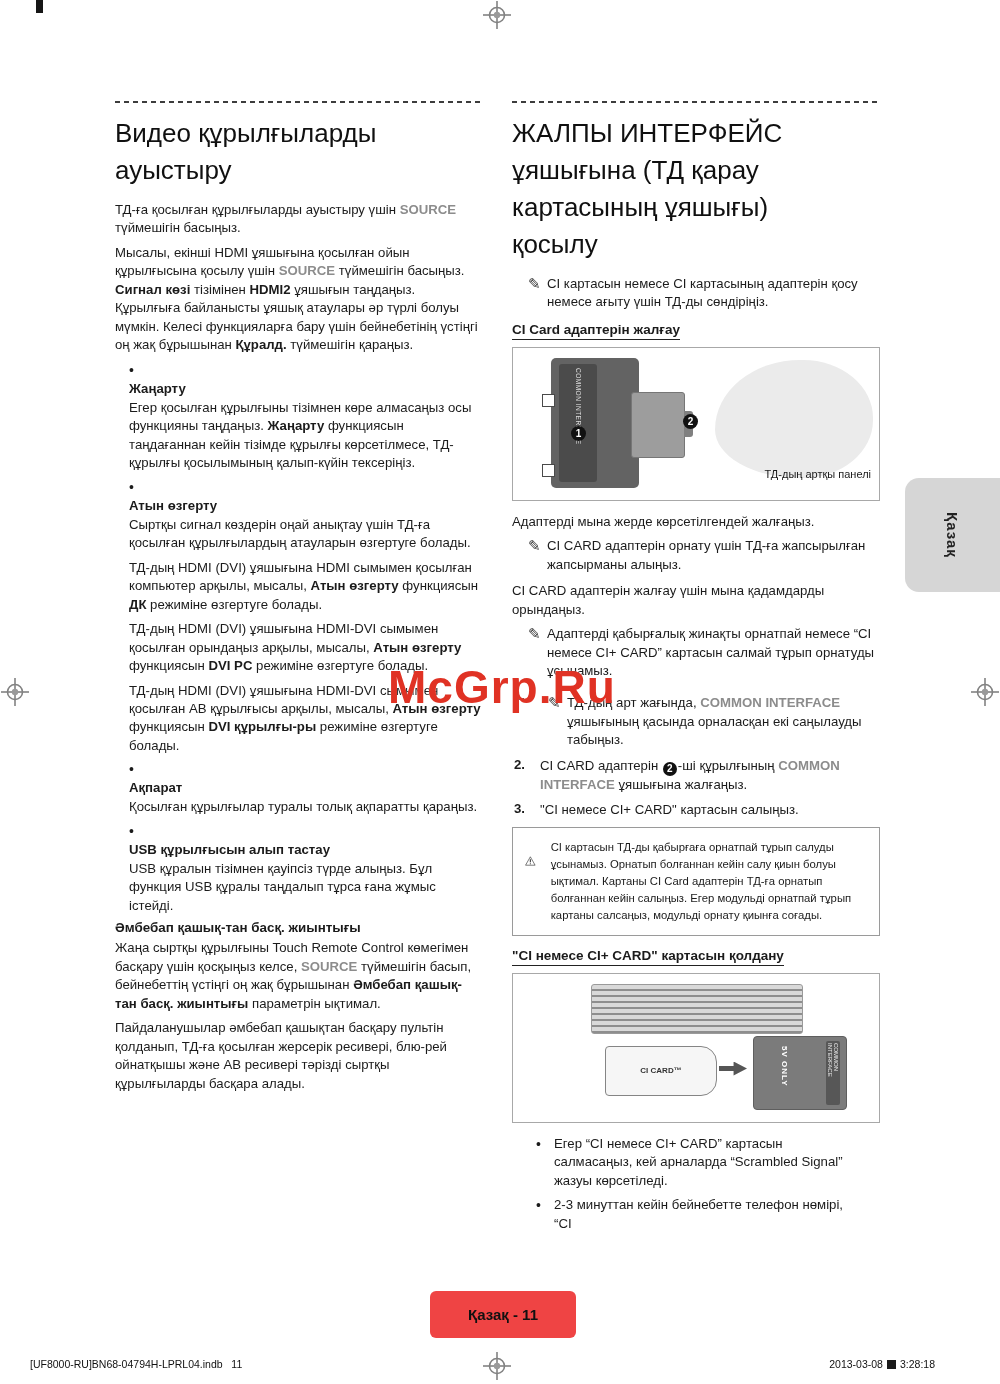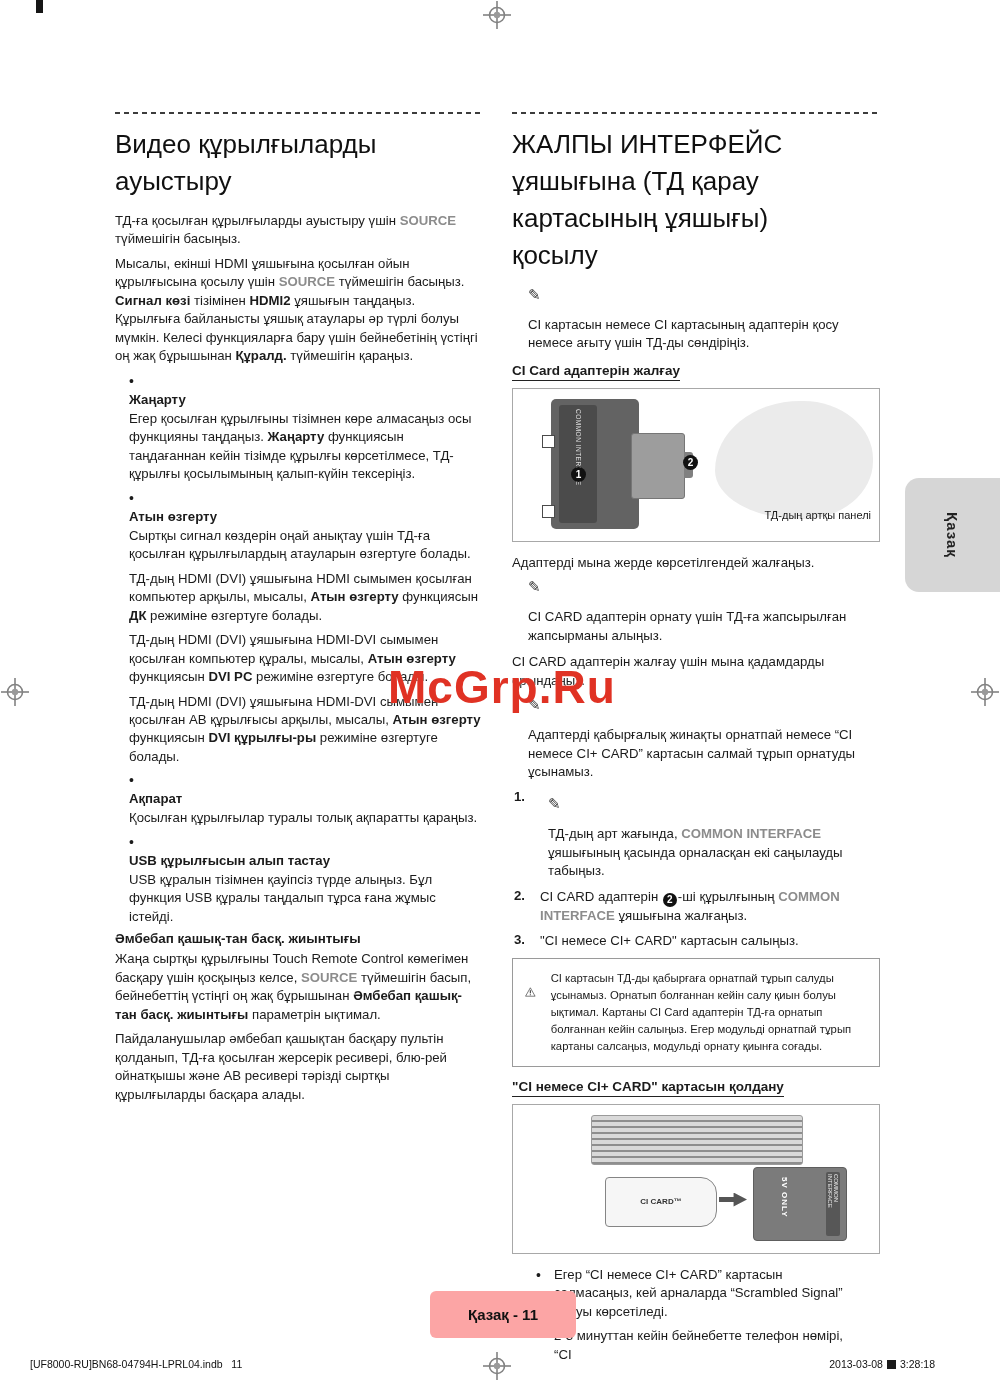--- a/index.html
+++ b/index.html
@@ -3,21 +3,21 @@
 <meta charset="utf-8">
 <style>
   html,body{margin:0;padding:0;}
   body{
     width:1000px;height:1384px;position:relative;background:#ffffff;
     font-family:"Liberation Sans", sans-serif;color:#1b1b1b;overflow:hidden;
   }
   .page{position:absolute;inset:0;}
 
   
-  .col{position:absolute;top:112px;}
+  .col{position:absolute;top:101px;}
   .col-left{left:115px;width:366px;}
   .col-right{left:512px;width:368px;}
 
   .dash-rule{height:2px;margin-bottom:12px;
     background:repeating-linear-gradient(90deg,#3c3c3c 0 5px,transparent 5px 9px);}
 
   .doc-title{font-size:26px;line-height:1.42;font-weight:400;color:#101010;margin:0 0 12px;}
 
   p.body,.ntext,.btext{font-size:13.2px;line-height:1.40;}
   p.body{margin:0 0 6px;}
@@ -32,21 +32,21 @@
   .bullets{padding-left:14px;margin:2px 0 4px;}
   .bullet{display:flex;margin:0 0 5px;flex-direction:column;}
   .bmark{flex:0 0 20px;}
   .bmark::before{content:"•";font-size:14px;}
   .bcontent{flex:1;}
   .bhead{font-weight:700;font-size:13.2px;margin:0 0 3px;}
 
   .runhead{font-weight:700;font-size:13.4px;margin:5px 0 4px;}
 
   
-  .note{display:flex;gap:12px;margin:2px 0 8px;padding-left:16px;flex-direction:column;}
+  .note{display:flex;gap:4px;margin:2px 0 8px;padding-left:16px;}
   .picon{flex:0 0 15px;}
   .picon::before{content:"✎";font-size:15px;color:#333;}
   .ntext{flex:1;}
 
   
   .h-underline{font-size:13.5px;font-weight:700;margin:10px 0 10px;}
   .h-underline span{border-bottom:1.5px solid #222;padding-bottom:2px;}
 
   
   .figure{position:relative;border:1px solid #a8a8a8;background:#fff;margin:2px 0 12px;overflow:hidden;}
@@ -100,21 +100,21 @@
   .bdot{flex:0 0 18px;}
   .bdot::before{content:"•";font-size:14px;}
   .btext{flex:1;}
 
   
   .watermark{position:absolute;left:388px;top:660px;z-index:60;font-size:46px;font-weight:700;
     color:#e03224;letter-spacing:1px;text-shadow:0 0 2px rgba(255,255,255,.55);}
   .side-tab{position:absolute;left:905px;top:478px;width:95px;height:114px;background:#d6d6d6;
     border-radius:14px 0 0 14px;display:flex;align-items:center;justify-content:center;}
   .side-tab span{writing-mode:vertical-rl;font-weight:700;font-size:15px;color:#222;letter-spacing:1px;}
-  .footer-box{position:absolute;left:430px;top:1291px;width:146px;height:47px;background:#fca5a5;
+  .footer-box{position:absolute;left:430px;top:1291px;width:146px;height:47px;background:#ef4444;
     border-radius:6px;display:flex;align-items:center;justify-content:center;font-weight:700;font-size:15px;color:#111;}
   .print-meta{position:absolute;top:1358px;font-size:10.5px;color:#111;white-space:pre;}
   .print-meta.left{left:30px;}
   .print-meta.right{right:65px;display:flex;align-items:center;}
   .pm-icon{display:inline-block;width:9px;height:9px;background:#1a1a1a;margin:0 4px;}
   .reg{position:absolute;width:28px;height:28px;}
   .reg-top{left:483px;top:1px;} .reg-bottom{left:483px;top:1352px;}
   .reg-left{left:1px;top:678px;} .reg-right{left:971px;top:678px;}
   .corner-mark{position:absolute;left:36px;top:0;width:7px;height:13px;background:#161616;}
 </style>
@@ -168,21 +168,21 @@
           <p class="body m0"><span>Егер қосылған құрылғыны тізімнен көре алмасаңыз осы функцияны таңдаңыз. </span><span class="b">Жаңарту</span><span> функциясын таңдағаннан кейін тізімде құрылғы көрсетілмесе, ТД-құрылғы қосылымының қалып-күйін тексеріңіз.</span></p>
         </div>
       </div>
 
       <div class="bullet">
         <span class="bmark"></span>
         <div class="bcontent">
           <div class="bhead">Атын өзгерту</div>
           <p class="body"><span>Сыртқы сигнал көздерін оңай анықтау үшін ТД-ға қосылған құрылғылардың атауларын өзгертуге болады.</span></p>
           <p class="body"><span>ТД-дың HDMI (DVI) ұяшығына HDMI сымымен қосылған компьютер арқылы, мысалы, </span><span class="b">Атын өзгерту</span><span> функциясын </span><span class="b">ДК</span><span> режиміне өзгертуге болады.</span></p>
-          <p class="body"><span>ТД-дың HDMI (DVI) ұяшығына HDMI-DVI сымымен қосылған компьютер құралы, мысалы, </span><span class="b">Атын өзгерту</span><span> функциясын </span><span class="b">DVI PC</span><span> режиміне өзгертуге болады.</span></p>
+          <p class="body"><span>ТД-дың HDMI (DVI) ұяшығына HDMI-DVI сымымен қосылған орындаңыз арқылы, мысалы, </span><span class="b">Атын өзгерту</span><span> функциясын </span><span class="b">DVI PC</span><span> режиміне өзгертуге болады.</span></p>
           <p class="body m0"><span>ТД-дың HDMI (DVI) ұяшығына HDMI-DVI сымымен қосылған АВ құрылғысы арқылы, мысалы, </span><span class="b">Атын өзгерту</span><span> функциясын </span><span class="b">DVI құрылғы-ры</span><span> режиміне өзгертуге болады.</span></p>
         </div>
       </div>
 
       <div class="bullet">
         <span class="bmark"></span>
         <div class="bcontent">
           <div class="bhead">Ақпарат</div>
           <p class="body m0"><span>Қосылған құрылғылар туралы толық ақпаратты қараңыз.</span></p>
         </div>

